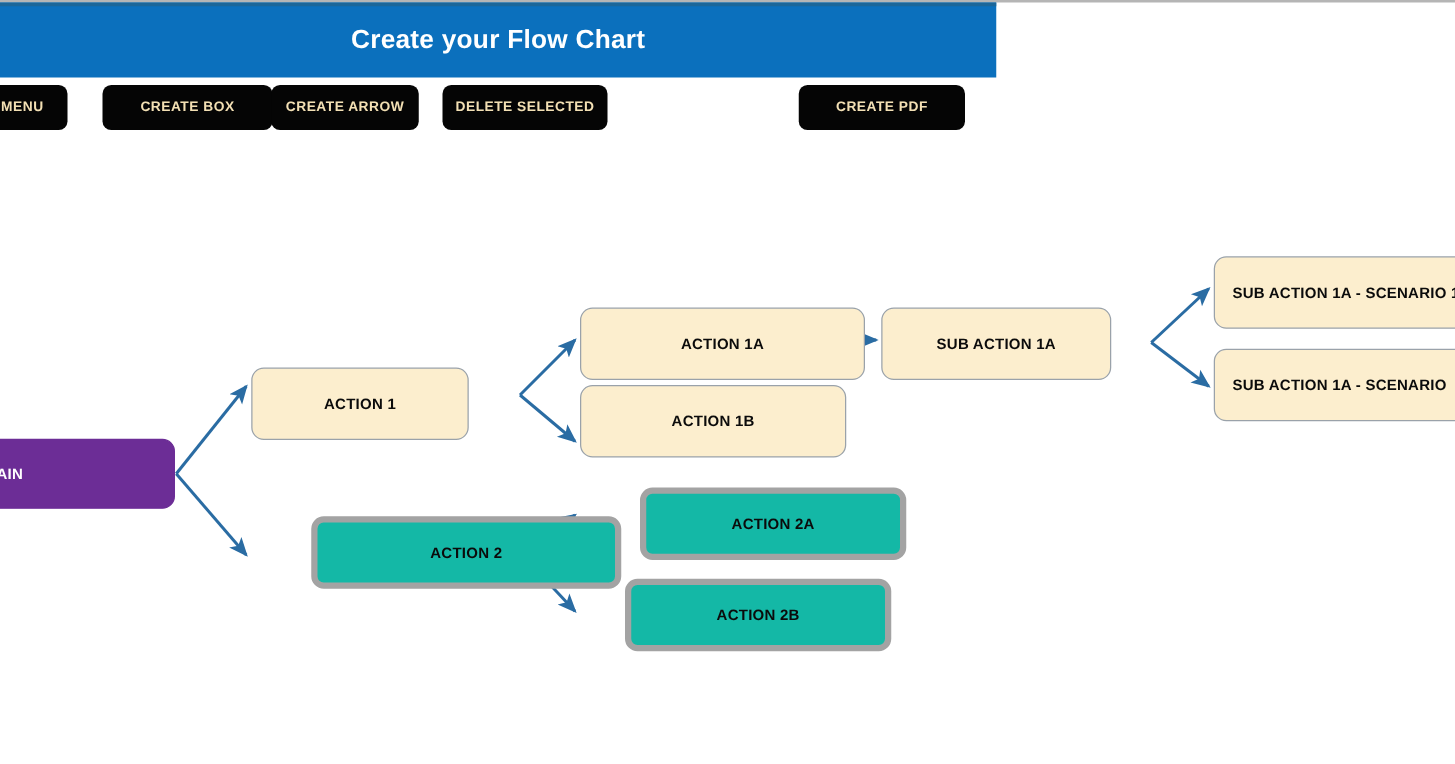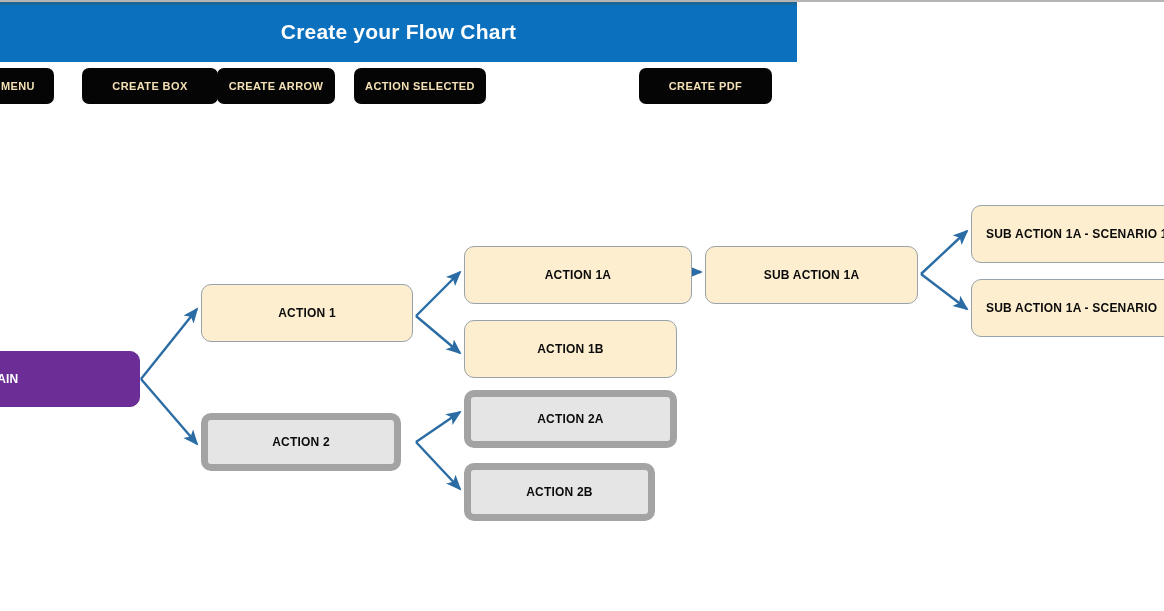--- a/index.html
+++ b/index.html
@@ -114,40 +114,41 @@
     border: 1px solid #6c2d96;
     justify-content: flex-start;
     padding-left: 14px;
   }
   .node.cream {
     background: #fceece;
     color: #0b0b0b;
     border: 1px solid #9aa2aa;
   }
   .node.yellow {
-    background: #e5e5e5;
+    background: #14b8a6;
     color: #0b0b0b;
-    border: 7px solid #a3a3a3;
+    border: 5px solid #a3a3a3;
+    margin-left: 48px;
   }
   .node.clip-right { justify-content: flex-start; padding-left: 14px; }
 </style>
 </head>
 <body>
 
 <div class="top-rule"></div>
 
 <div class="header-bar">
   <div class="header-title">Create your Flow Chart</div>
 </div>
 
 <div class="toolbar" id="toolbar">
     <button class="tb-btn" style="left: -30px; width: 84px;">N MENU</button>
     <button class="tb-btn" style="left: 82px; width: 136px;">CREATE BOX</button>
     <button class="tb-btn" style="left: 217px; width: 118px;">CREATE ARROW</button>
-    <button class="tb-btn" style="left: 354px; width: 132px;">ACTION SELECTED</button>
+    <button class="tb-btn" style="left: 354px; width: 132px;">DELETE SELECTED</button>
     <button class="tb-btn" style="left: 639px; width: 133px;">CREATE PDF</button>
   </div>
 
 <div class="canvas">
   <svg class="edges" id="edges" viewBox="0 0 1164 507" width="1164" height="507" xmlns="http://www.w3.org/2000/svg">
     <defs>
       <marker id="arrowhead" markerWidth="7" markerHeight="7" refX="5.6" refY="3" orient="auto">
         <path d="M0,0.3 L6.4,3 L0,5.7 L1.5,3 Z" fill="#2a6ca3"></path>
       </marker>
     </defs>
@@ -158,23 +159,23 @@
         <line x1="416" y1="212" x2="460" y2="249" stroke="#2a6ca3" stroke-width="2.4" marker-end="url(#arrowhead)"></line>
         <line x1="416" y1="338" x2="460" y2="308" stroke="#2a6ca3" stroke-width="2.4" marker-end="url(#arrowhead)"></line>
         <line x1="416" y1="338" x2="460" y2="385" stroke="#2a6ca3" stroke-width="2.4" marker-end="url(#arrowhead)"></line>
         <line x1="681" y1="168" x2="701" y2="168" stroke="#2a6ca3" stroke-width="2.4" marker-end="url(#arrowhead)"></line>
         <line x1="921" y1="170" x2="967" y2="127" stroke="#2a6ca3" stroke-width="2.4" marker-end="url(#arrowhead)"></line>
         <line x1="921" y1="170" x2="967" y2="205" stroke="#2a6ca3" stroke-width="2.4" marker-end="url(#arrowhead)"></line>
       </g>
   </svg>
   <div id="nodes">
       <div class="node main" style="left: -28px; top: 247px; width: 168px; height: 56px;">MAIN</div>
-      <div class="node cream" style="left: 201px; top: 180px; width: 212px; height: 58px;">ACTION 1</div>
-      <div class="node yellow" style="left: 201px; top: 309px; width: 200px; height: 58px;">ACTION 2</div>
+      <div class="node cream" style="left: 201px; top: 190px; width: 174px; height: 58px;">ACTION 1</div>
+      <div class="node yellow" style="left: 201px; top: 309px; width: 248px; height: 58px;">ACTION 2</div>
       <div class="node cream" style="left: 464px; top: 142px; width: 228px; height: 58px;">ACTION 1A</div>
-      <div class="node cream" style="left: 464px; top: 216px; width: 213px; height: 58px;">ACTION 1B</div>
+      <div class="node cream" style="left: 464px; top: 204px; width: 213px; height: 58px;">ACTION 1B</div>
       <div class="node yellow" style="left: 464px; top: 286px; width: 213px; height: 58px;">ACTION 2A</div>
-      <div class="node yellow" style="left: 464px; top: 359px; width: 191px; height: 58px;">ACTION 2B</div>
-      <div class="node cream" style="left: 705px; top: 142px; width: 213px; height: 58px;">SUB ACTION 1A</div>
+      <div class="node yellow" style="left: 452px; top: 359px; width: 213px; height: 58px;">ACTION 2B</div>
+      <div class="node cream" style="left: 705px; top: 142px; width: 184px; height: 58px;">SUB ACTION 1A</div>
       <div class="node cream clip-right" style="left: 971px; top: 101px; width: 213px; height: 58px;">SUB ACTION 1A - SCENARIO 1</div>
       <div class="node cream clip-right" style="left: 971px; top: 175px; width: 213px; height: 58px;">SUB ACTION 1A - SCENARIO</div>
     </div>
 </div>
 
 </body></html>

